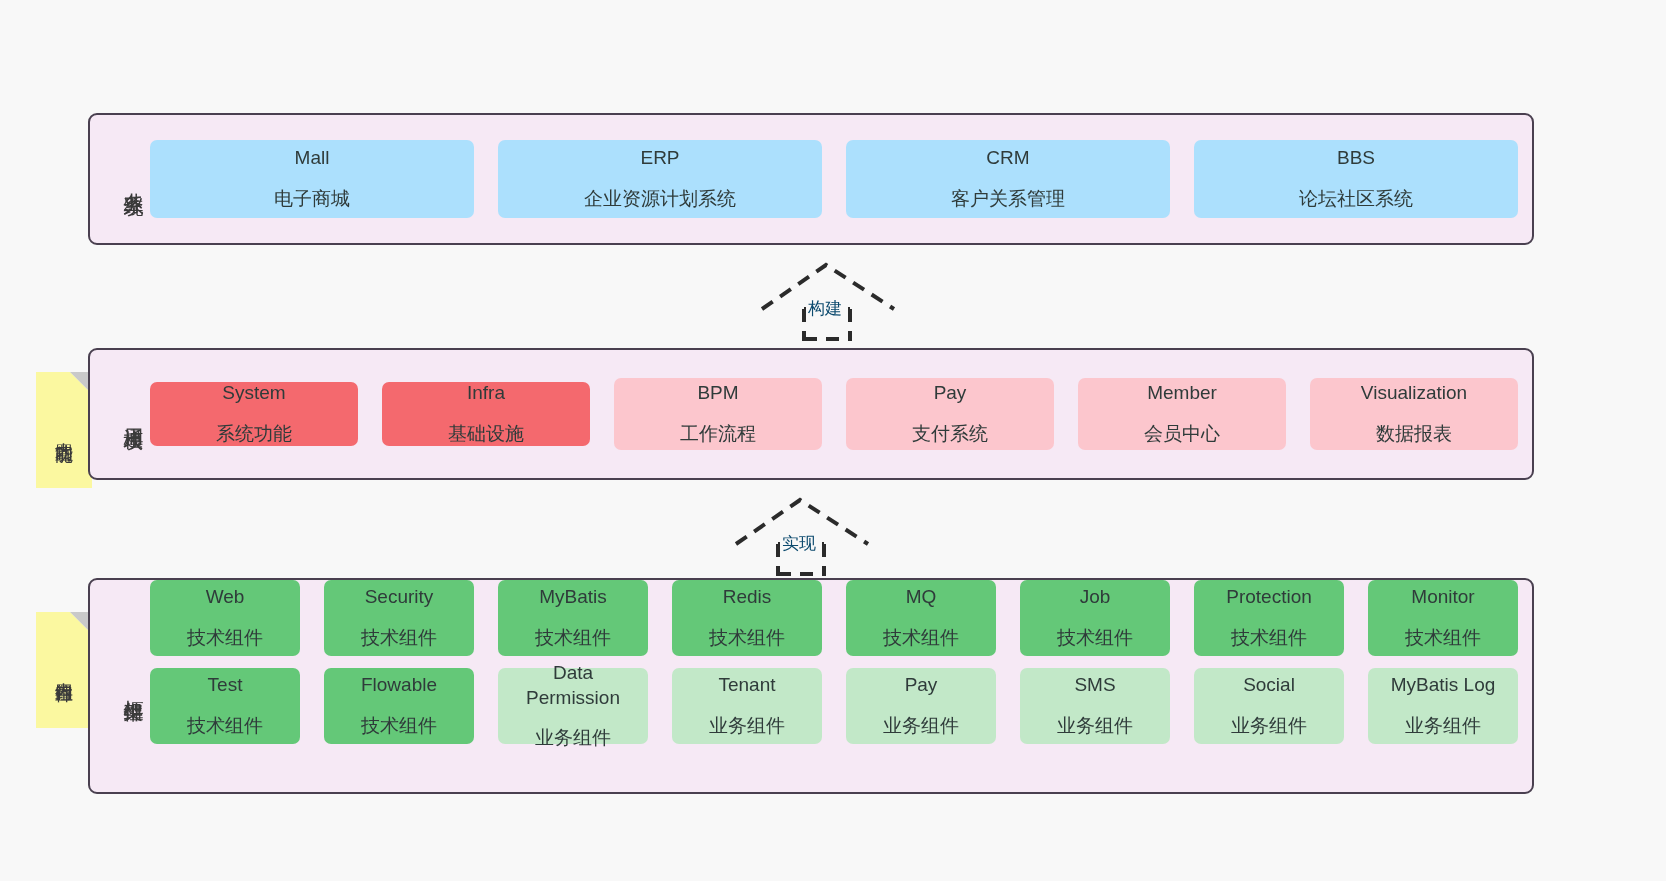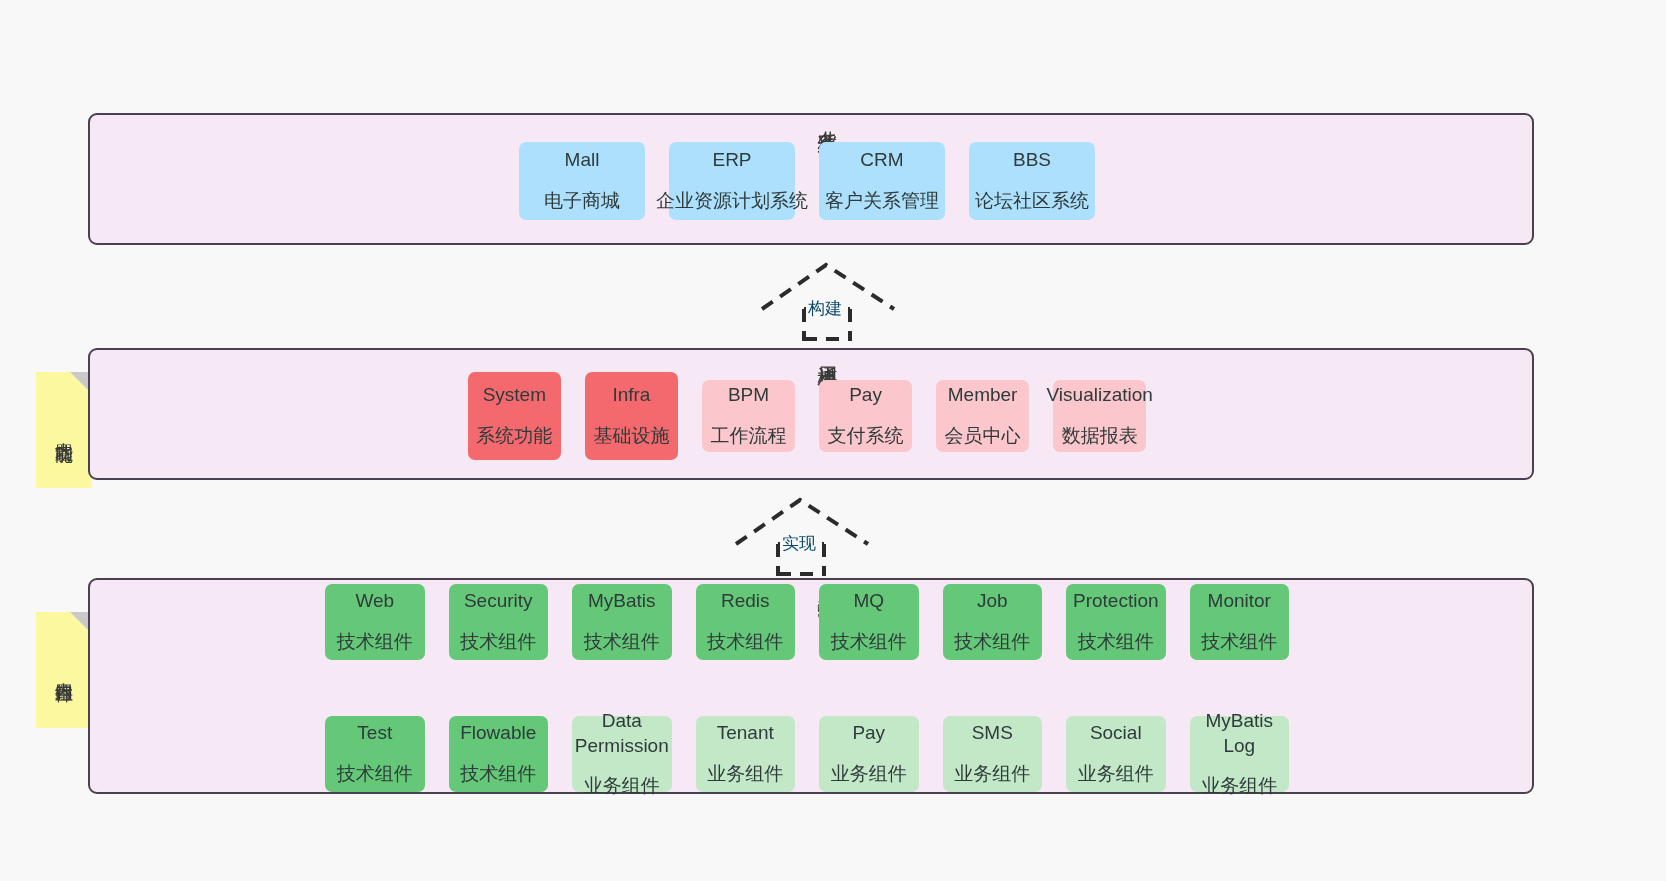--- a/index.html
+++ b/index.html
@@ -12,21 +12,20 @@
   #stage { position: relative; width: 1666px; height: 881px; }
 
   
   .layer {
     position: absolute;
     background: #f6e9f5;
     border: 2.2px solid #4a4050;
     border-radius: 9px;
     display: flex;
     align-items: center;
-    flex-direction: column;
   }
 
   
   .layer-title {
     flex: 0 0 auto;
     width: 44px;
     margin-left: 10px;
     font-size: 20px;
     color: #3a3a3a;
     line-height: 1.08;
@@ -41,21 +40,21 @@
   .cards {
     flex: 1 1 auto;
     display: flex;
     gap: 0;
     padding: 0 14px 0 6px;
     height: 100%;
     align-items: center;
   }
   .cards.two-row {
     flex-direction: column;
-    justify-content: space-between;
+    justify-content: flex-start;
     gap: 12px;
   }
   .row {
     display: flex;
     width: 100%;
     gap: 24px;
   }
 
   .card {
     flex: 1 1 0;
@@ -73,21 +72,21 @@
     user-select: none;
   }
   .card .en { white-space: normal; }
   .card .cn { white-space: nowrap; margin-top: 16px; }
 
   
   .layer-1 .cards { gap: 24px; }
   .layer-2 .cards { gap: 24px; }
 
   .card-blue        { background: #ace0fd; height: 78px; }
-  .card-red         { background: #f4696e; height: 88px; }
+  .card-red         { background: #f4696e; height: 64px; }
   .card-pink        { background: #fcc6cd; height: 72px; }
   .card-green       { background: #64c878; height: 76px; }
   .card-lightgreen  { background: #c2e8c8; height: 76px; }
 
   
   .sticky {
     position: absolute;
     background: #fbf8a0;
     color: #3a3a3a;
     font-size: 18px;

